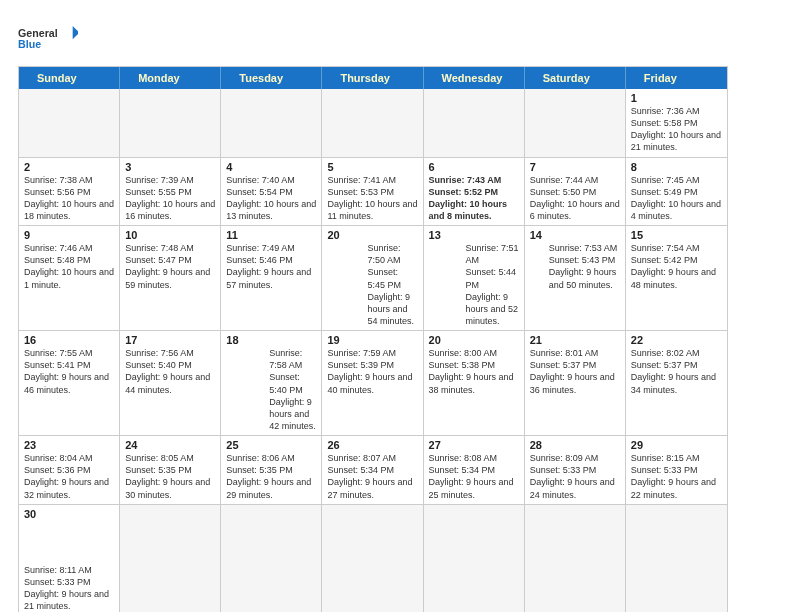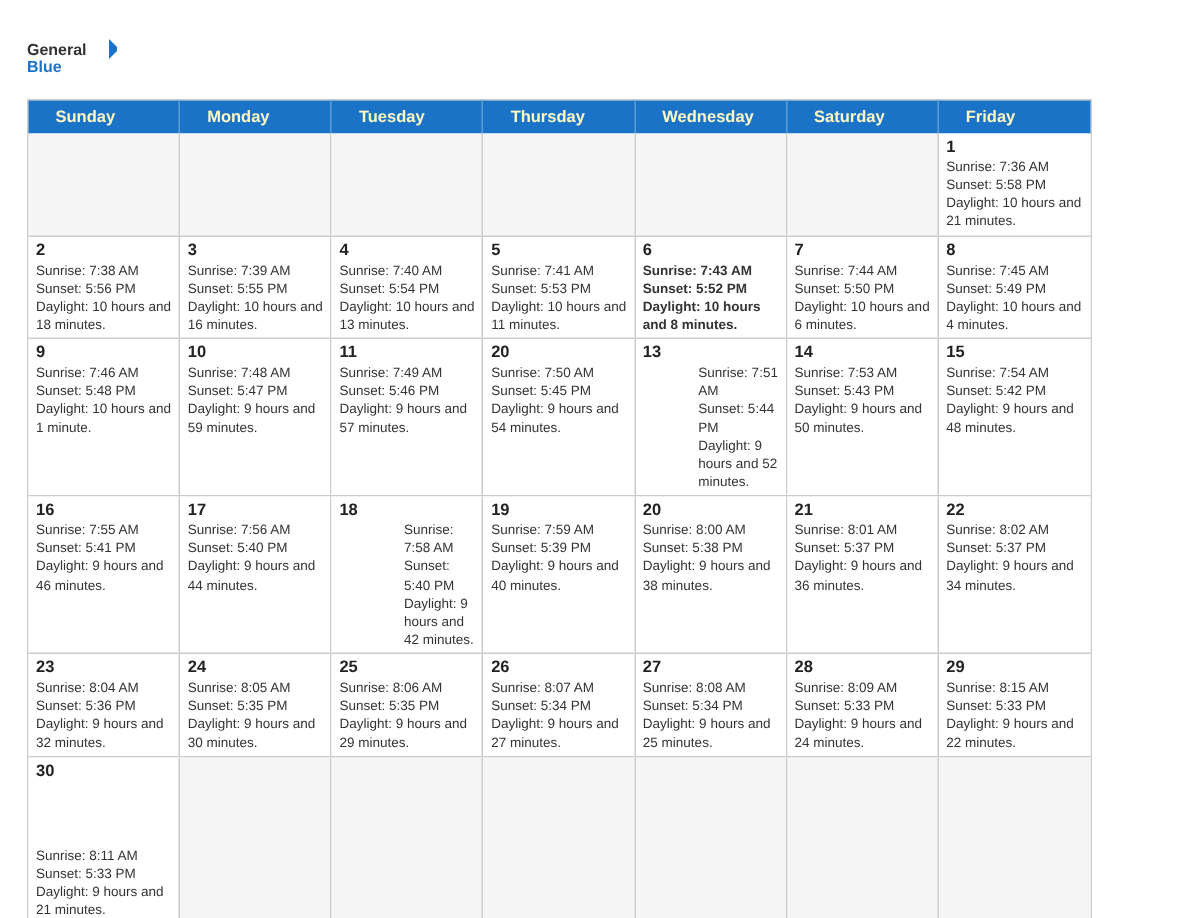--- a/index.html
+++ b/index.html
@@ -196,33 +196,33 @@
 Daylight: 9 hours and 59 minutes.</div>
           </div>
           <div class="cal-cell">
             <div class="day-num">11</div>
             <div class="cell-text" style="white-space: pre-line;">Sunrise: 7:49 AM
 Sunset: 5:46 PM
 Daylight: 9 hours and 57 minutes.</div>
           </div>
           <div class="cal-cell">
             <div class="day-num">20</div>
-            <div class="cell-text" style="white-space: pre-line;">Sunrise: 7:50 AM
+            <div class="cell-text" style="white-space: pre-line; margin-left: 40px;">Sunrise: 7:50 AM
 Sunset: 5:45 PM
 Daylight: 9 hours and 54 minutes.</div>
           </div>
           <div class="cal-cell">
             <div class="day-num">13</div>
             <div class="cell-text" style="white-space: pre-line; margin-left: 37px;">Sunrise: 7:51 AM
 Sunset: 5:44 PM
 Daylight: 9 hours and 52 minutes.</div>
           </div>
           <div class="cal-cell">
             <div class="day-num">14</div>
-            <div class="cell-text" style="white-space: pre-line;">Sunrise: 7:53 AM
+            <div class="cell-text" style="white-space: pre-line; margin-left: 19px;">Sunrise: 7:53 AM
 Sunset: 5:43 PM
 Daylight: 9 hours and 50 minutes.</div>
           </div>
           <div class="cal-cell">
             <div class="day-num">15</div>
             <div class="cell-text" style="white-space: pre-line;">Sunrise: 7:54 AM
 Sunset: 5:42 PM
 Daylight: 9 hours and 48 minutes.</div>
           </div>
         </div>

